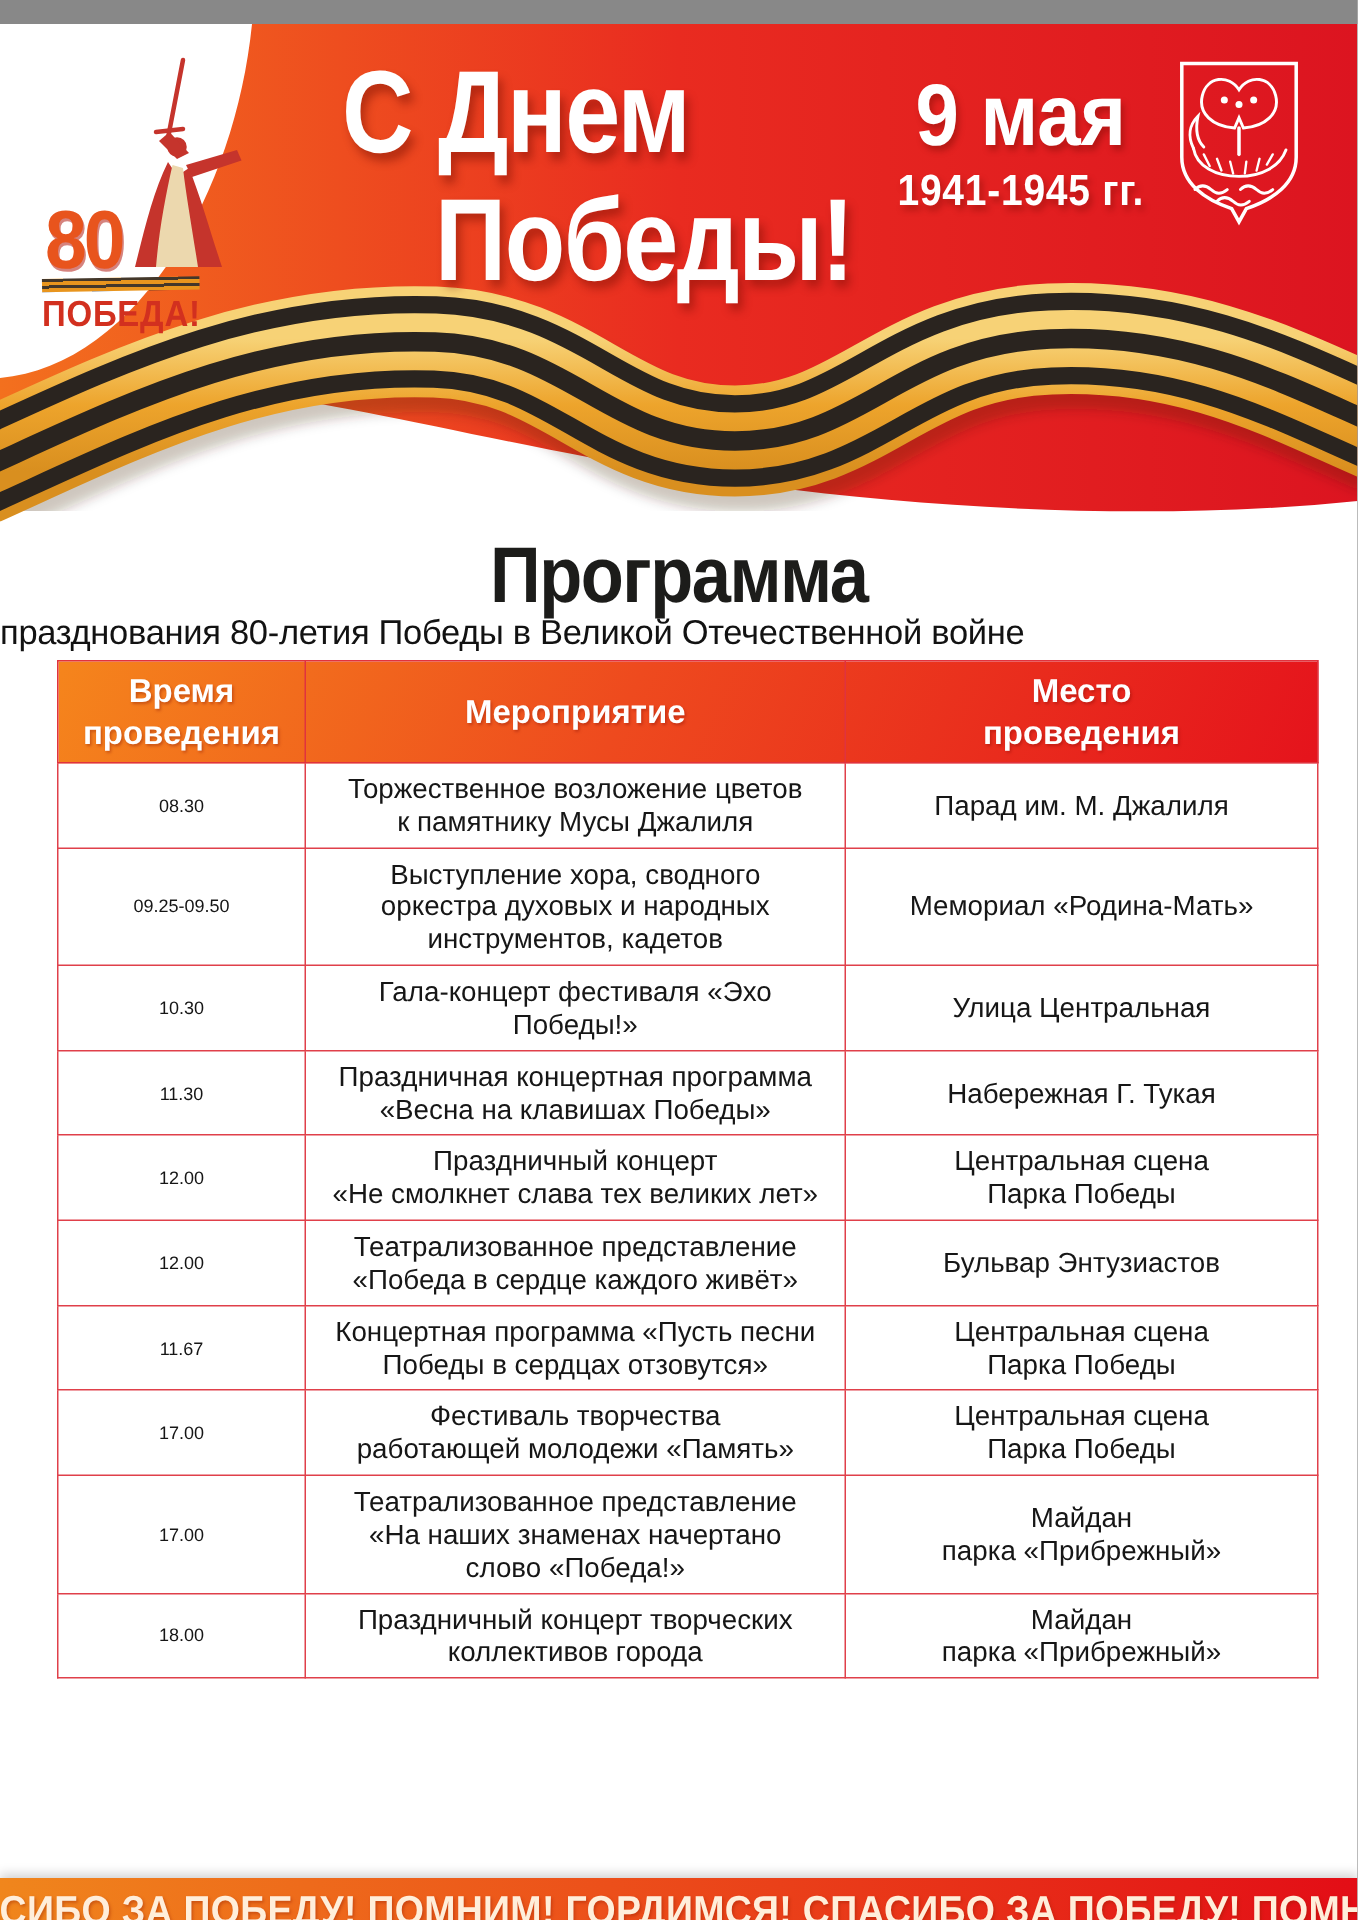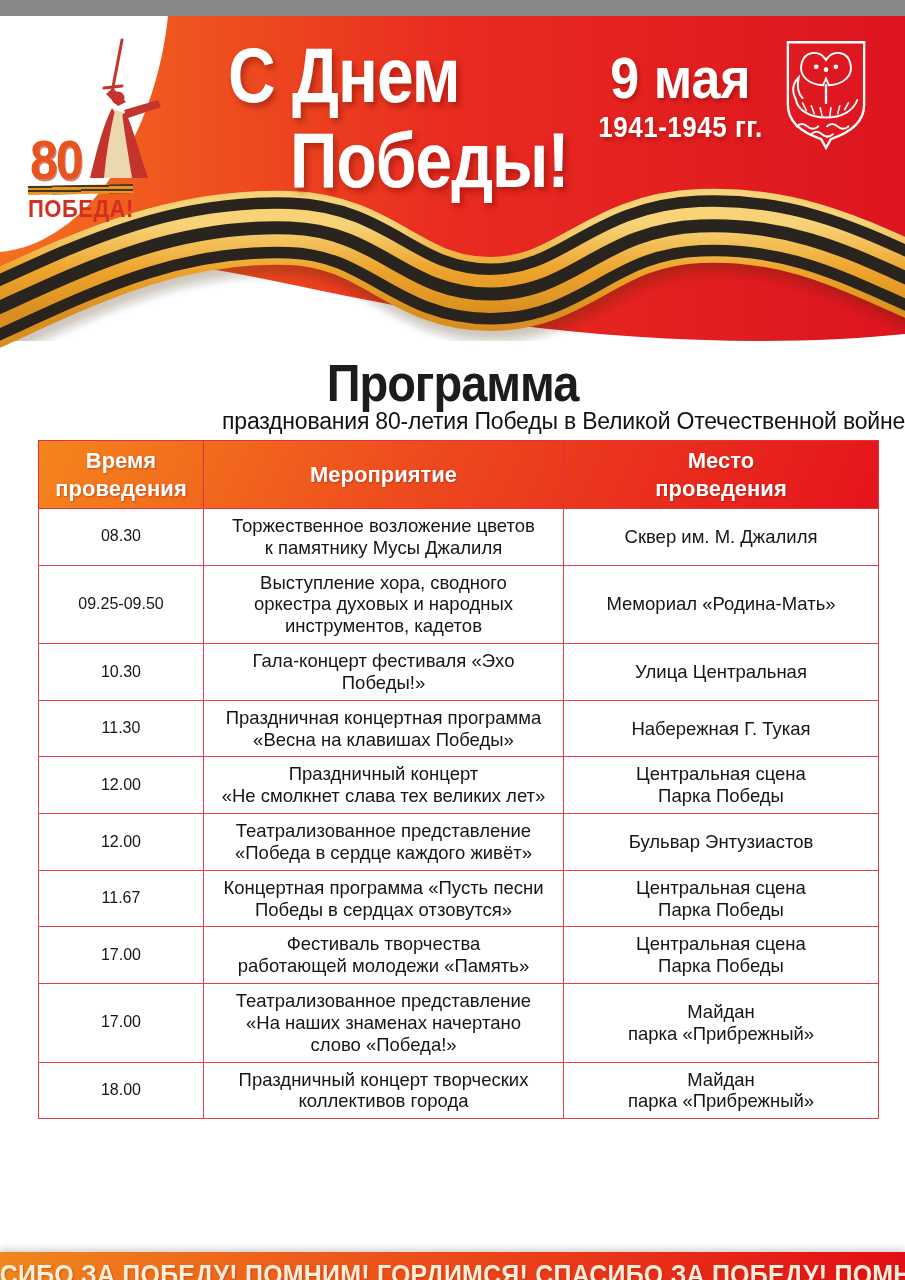--- a/index.html
+++ b/index.html
@@ -45,21 +45,21 @@
     color:#d2301f;letter-spacing:0.5px;
     transform:scaleY(1.1);transform-origin:top left;
   }
   
   .prog-title{
     position:absolute;top:336px;left:0;width:905px;text-align:center;
     font-size:47px;font-weight:bold;color:#1c1c1a;letter-spacing:-1px;
     transform:scaleY(1.12);transform-origin:top center;
   }
   .prog-subtitle{
-    position:absolute;top:392px;left:0;width:905px;text-align:right;
+    position:absolute;top:392px;left:0;width:905px;text-align:left;
     font-size:23px;color:#121212;letter-spacing:-0.2px;
   }
   
   table.program{
     position:absolute;top:424px;left:38px;width:840px;
     border-collapse:collapse;table-layout:fixed;background:#fff;
   }
   table.program col.c-time{width:165px;}
   table.program col.c-event{width:360px;}
   table.program col.c-place{width:315px;}
@@ -70,21 +70,21 @@
     text-shadow:1px 1px 2px rgba(120,10,0,.35);
   }
   thead tr{
     background:linear-gradient(115deg,#f5851c 0%,#ee4a1e 45%,#e5131c 100%);
   }
   table.program td{
     border:1.5px solid #e0404a;background:#fff;color:#161616;
     font-size:18.5px;line-height:1.18;text-align:center;vertical-align:middle;
     padding:6px 6px;white-space:pre-line;
   }
-  table.program td.cell-time{font-size:16px;}
+  table.program td.cell-time{font-size:12px;}
   
   .banner{
     position:absolute;left:0;bottom:0;width:905px;height:44px;
     background:linear-gradient(90deg,#f0861c 0%,#ec4f1a 45%,#e30d16 100%);
     box-shadow:0 -3px 7px rgba(0,0,0,.18);
     display:flex;align-items:center;justify-content:center;
   }
   .banner .banner-text{
     color:#ffeeda;font-size:25px;font-weight:bold;letter-spacing:0.2px;
     white-space:nowrap;text-shadow:1px 1px 2px rgba(150,30,0,.4);
@@ -195,21 +195,21 @@
         <th>Мероприятие</th>
         <th>Место
 проведения</th>
       </tr>
     </thead>
     <tbody>
         <tr>
           <td class="cell-time">08.30</td>
           <td class="cell-event">Торжественное возложение цветов
 к памятнику Мусы Джалиля</td>
-          <td class="cell-place">Сквер им. М. Джалиля</td>
+          <td class="cell-place">Парад им. М. Джалиля</td>
         </tr>
         <tr>
           <td class="cell-time">09.25-09.50</td>
           <td class="cell-event">Выступление хора, сводного
 оркестра духовых и народных
 инструментов, кадетов</td>
           <td class="cell-place">Мемориал «Родина-Мать»</td>
         </tr>
         <tr>
           <td class="cell-time">10.30</td>

